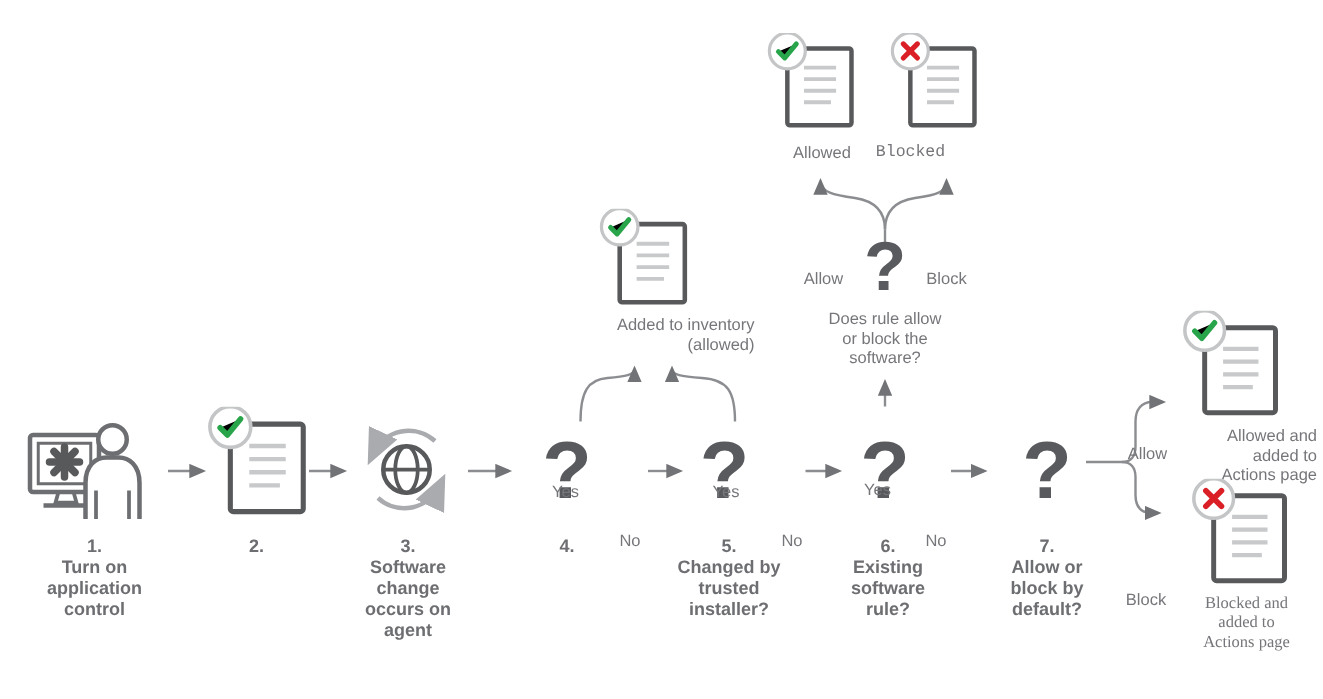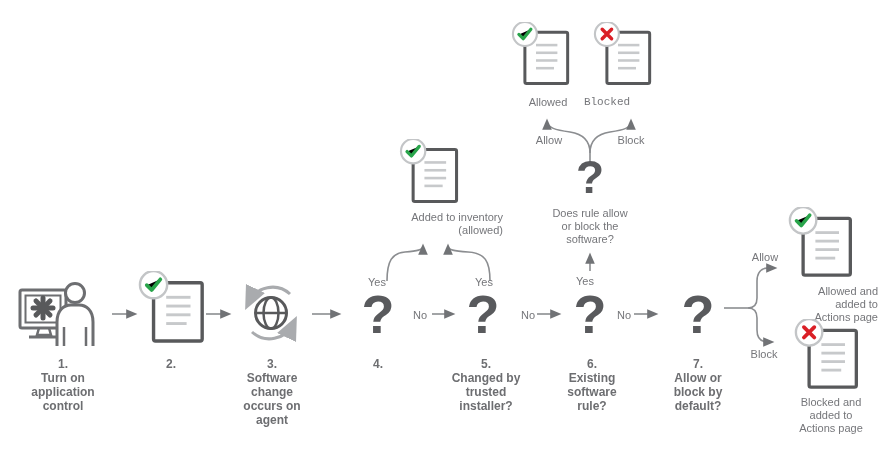--- a/index.html
+++ b/index.html
@@ -13,21 +13,21 @@
     position:absolute;width:104px;text-align:center;color:#6d6e71;
     font-size:12px;line-height:14px;font-weight:bold;top:357px;
   }
   .step-label .txt{white-space:pre-line;display:block;}
   .sub-label{
     position:absolute;text-align:center;color:#75767a;
     font-size:11px;line-height:13px;white-space:pre-line;
   }
   .branch-label{
     position:absolute;text-align:center;color:#75767a;
-    font-size:11px;line-height:12px;
+    font-size:11px;line-height:12px;margin-top:46px;
   }
   .qmark{
     position:absolute;width:60px;text-align:center;color:#595a5d;
     font-weight:bold;font-size:54px;line-height:54px;top:287px;
   }
   .qmark.small{font-size:46px;line-height:46px;top:154px;}
 </style>
 </head>
 <body>
 
@@ -145,21 +145,21 @@
 
   <svg class="abs" style="left:788px;top:207px;" width="68" height="72">
       <use href="#sym-doc-check"></use>
     </svg>
   <div class="sub-label" style="left:778px;top:285px;width:100px;text-align:right;">Allowed and
 added to
 Actions page</div>
   <svg class="abs" style="left:794px;top:319px;" width="68" height="72">
       <use href="#sym-doc-x"></use>
     </svg>
-  <div class="sub-label" style="left:781px;top:396px;width:100px;">Blocked and
+  <div class="sub-label" style="left:781px;top:396px;width:100px;font-family:Liberation Serif, serif;">Blocked and
 added to
 Actions page</div>
 
   <div class="branch-label" style="left:357px;top:276px;width:40px;">Yes</div>
   <div class="branch-label" style="left:464px;top:276px;width:40px;">Yes</div>
   <div class="branch-label" style="left:565px;top:275px;width:40px;">Yes</div>
   <div class="branch-label" style="left:400px;top:309px;width:40px;">No</div>
   <div class="branch-label" style="left:508px;top:309px;width:40px;">No</div>
   <div class="branch-label" style="left:604px;top:309px;width:40px;">No</div>
   <div class="branch-label" style="left:519px;top:134px;width:60px;">Allow</div>

